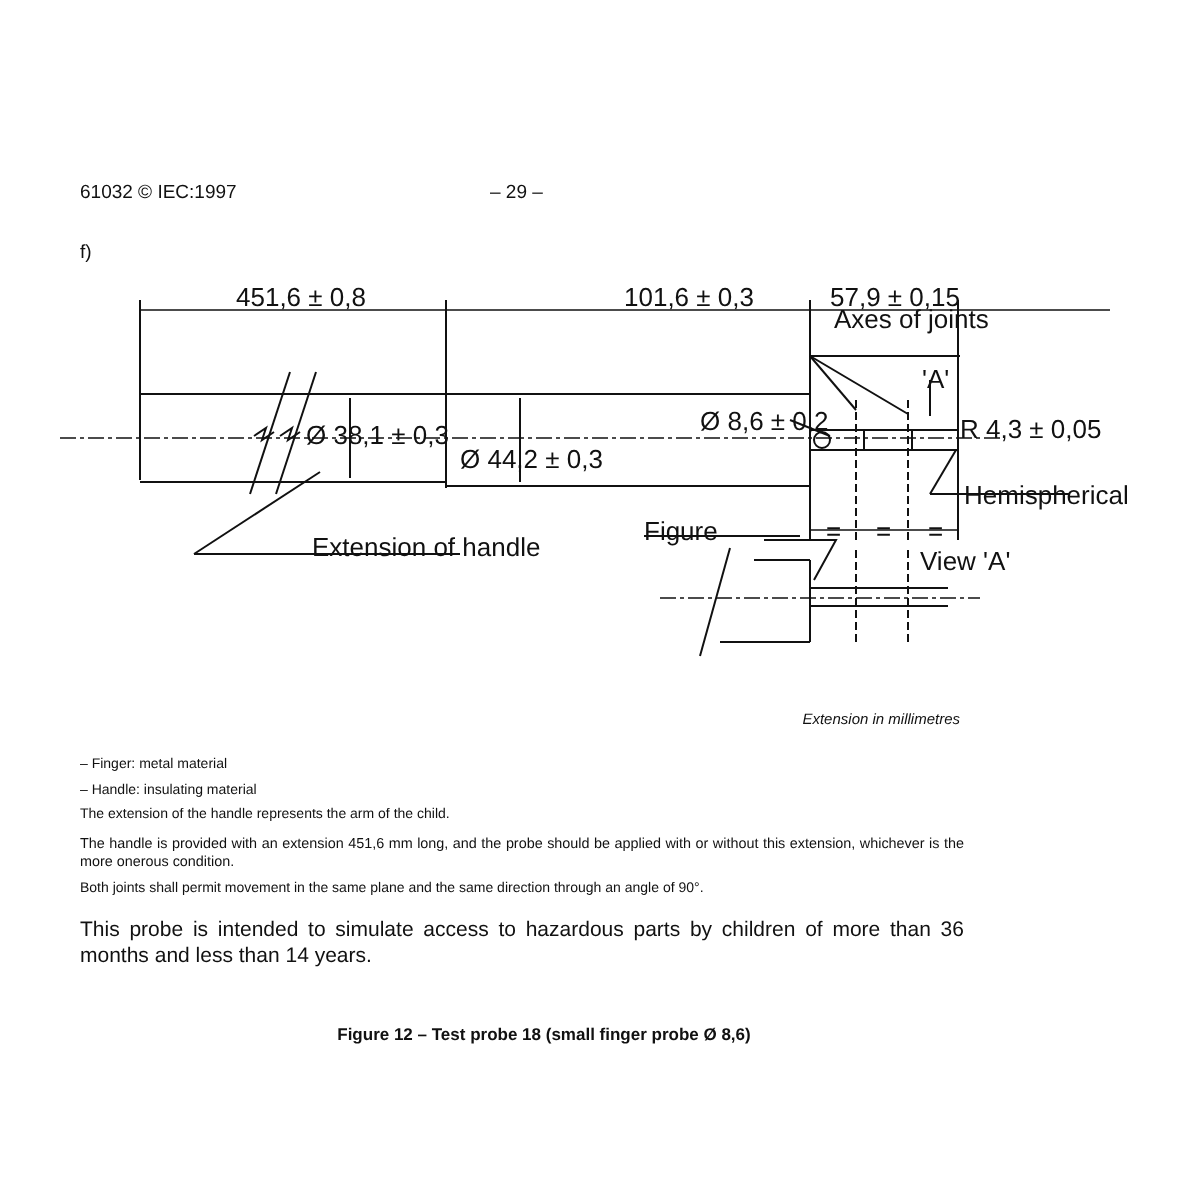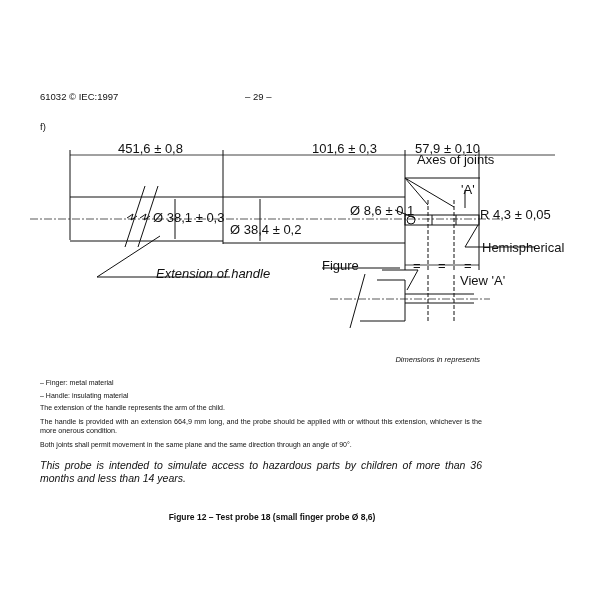--- a/index.html
+++ b/index.html
@@ -81,38 +81,38 @@
     <line x1="428" y1="275" x2="428" y2="322" stroke-dasharray="4,2"></line>
     <line x1="454" y1="275" x2="454" y2="322" stroke-dasharray="4,2"></line>
   </g>
 
   <line x1="30" y1="219" x2="500" y2="219" stroke="#111" stroke-width="0.7" stroke-dasharray="8,2,2,2"></line>
   <line x1="330" y1="299" x2="490" y2="299" stroke="#111" stroke-width="0.7" stroke-dasharray="8,2,2,2"></line>
 </svg>
 
 <div class="abs dim" style="left:118px;top:141px;">451,6 ± 0,8</div>
 <div class="abs dim" style="left:290px;top:141px;margin-left:22px;">101,6 ± 0,3</div>
-<div class="abs dim" style="left:415px;top:141px;">57,9 ± 0,10</div>
+<div class="abs dim" style="left:415px;top:141px;">57,9 ± 0,15</div>
 <div class="abs dim" style="left:153px;top:210px;">Ø 38,1 ± 0,3</div>
-<div class="abs dim" style="left:230px;top:222px;">Ø 38,4 ± 0,2</div>
-<div class="abs dim" style="left:350px;top:203px;">Ø 8,6 ± 0,1</div>
+<div class="abs dim" style="left:230px;top:222px;">Ø 44,2 ± 0,3</div>
+<div class="abs dim" style="left:350px;top:203px;">Ø 8,6 ± 0,2</div>
 <div class="abs dim" style="left:480px;top:207px;">R 4,3 ± 0,05</div>
 <div class="abs dim" style="left:417px;top:152px;">Axes of joints</div>
 <div class="abs dim" style="left:461px;top:182px;">'A'</div>
 <div class="abs dim" style="left:482px;top:240px;">Hemispherical</div>
 <div class="abs dim" style="left:322px;top:258px;">Figure</div>
 <div class="abs dim" style="left:460px;top:273px;">View 'A'</div>
-<div class="abs dim" style="left:156px;top:266px;font-style:italic;">Extension of handle</div>
+<div class="abs dim" style="left:156px;top:266px;">Extension of handle</div>
 <div class="abs dim" style="left:413px;top:258px;">=</div>
 <div class="abs dim" style="left:438px;top:258px;">=</div>
 <div class="abs dim" style="left:464px;top:258px;">=</div>
 
-<div class="abs dimnote">Dimensions in represents</div>
+<div class="abs dimnote">Extension in millimetres</div>
 
 <div class="abs note" style="left:40px;top:379px;">–  Finger: metal material</div>
 <div class="abs note" style="left:40px;top:392px;">–  Handle: insulating material</div>
 <div class="abs note" style="left:40px;top:404px;">The extension of the handle represents the arm of the child.</div>
-<div class="abs para" style="top:417px;">The handle is provided with an extension 664,9 mm long, and the probe should be applied with or without this extension, whichever is the more onerous condition.</div>
+<div class="abs para" style="top:417px;">The handle is provided with an extension 451,6 mm long, and the probe should be applied with or without this extension, whichever is the more onerous condition.</div>
 <div class="abs note" style="left:40px;top:441px;">Both joints shall permit movement in the same plane and the same direction through an angle of 90°.</div>
 
-<div class="abs big" style="top:459px;font-style:italic;">This probe is intended to simulate access to hazardous parts by children of more than 36 months and less than 14 years.</div>
+<div class="abs big" style="top:459px;">This probe is intended to simulate access to hazardous parts by children of more than 36 months and less than 14 years.</div>
 
 <div class="abs caption">Figure 12 – Test probe 18 (small finger probe Ø 8,6)</div>
 
 </body></html>

